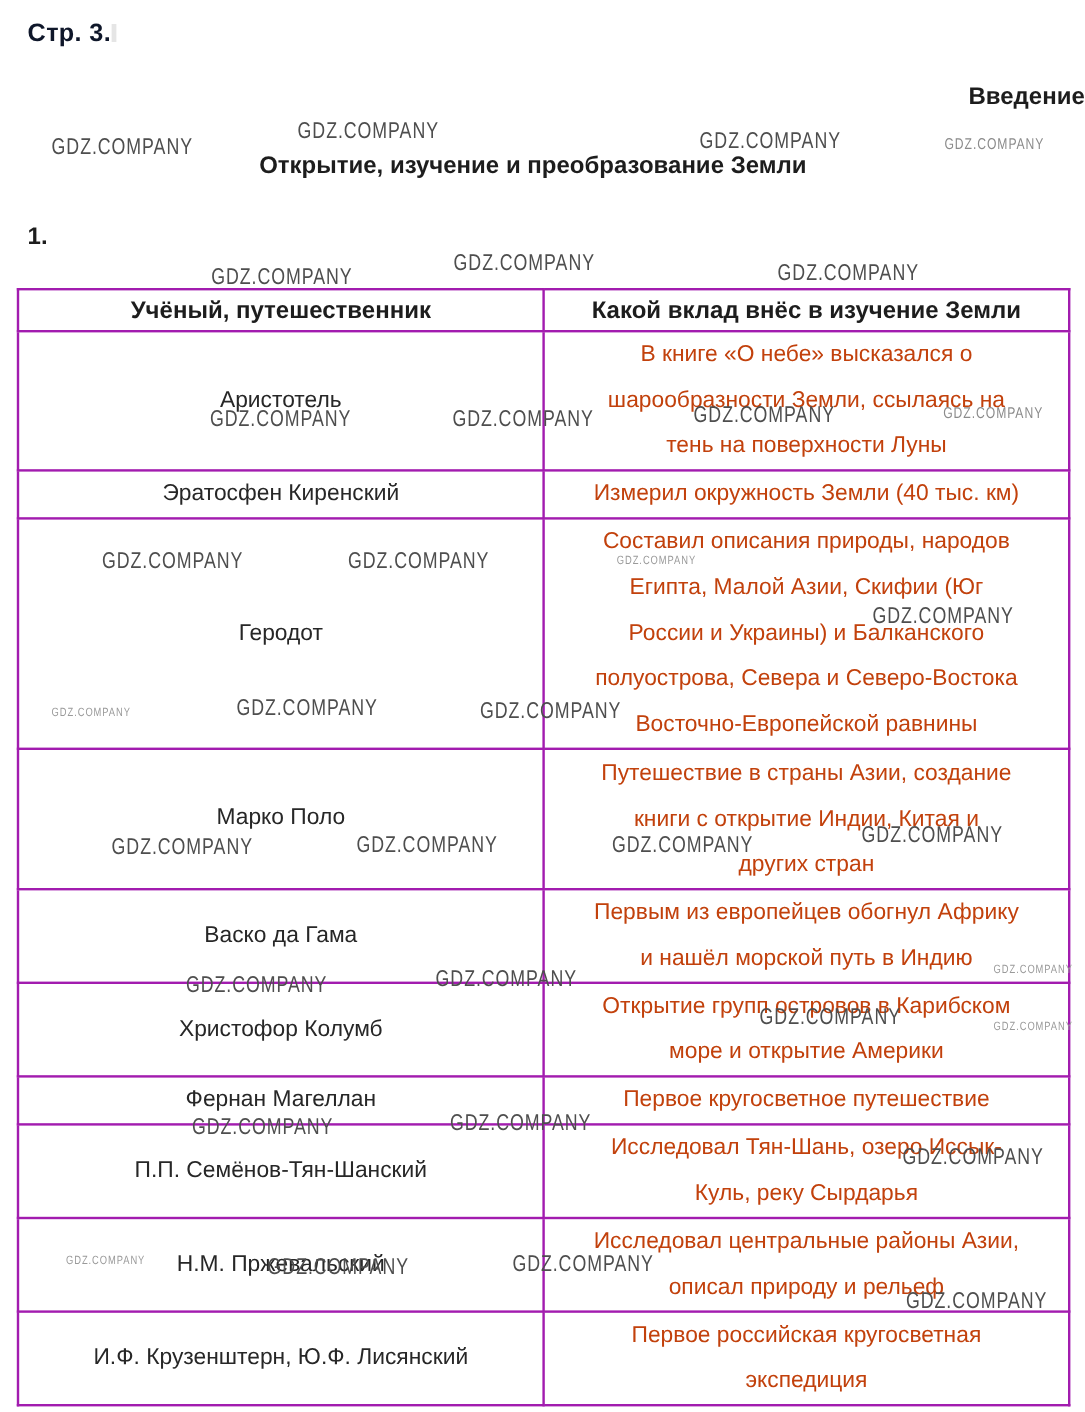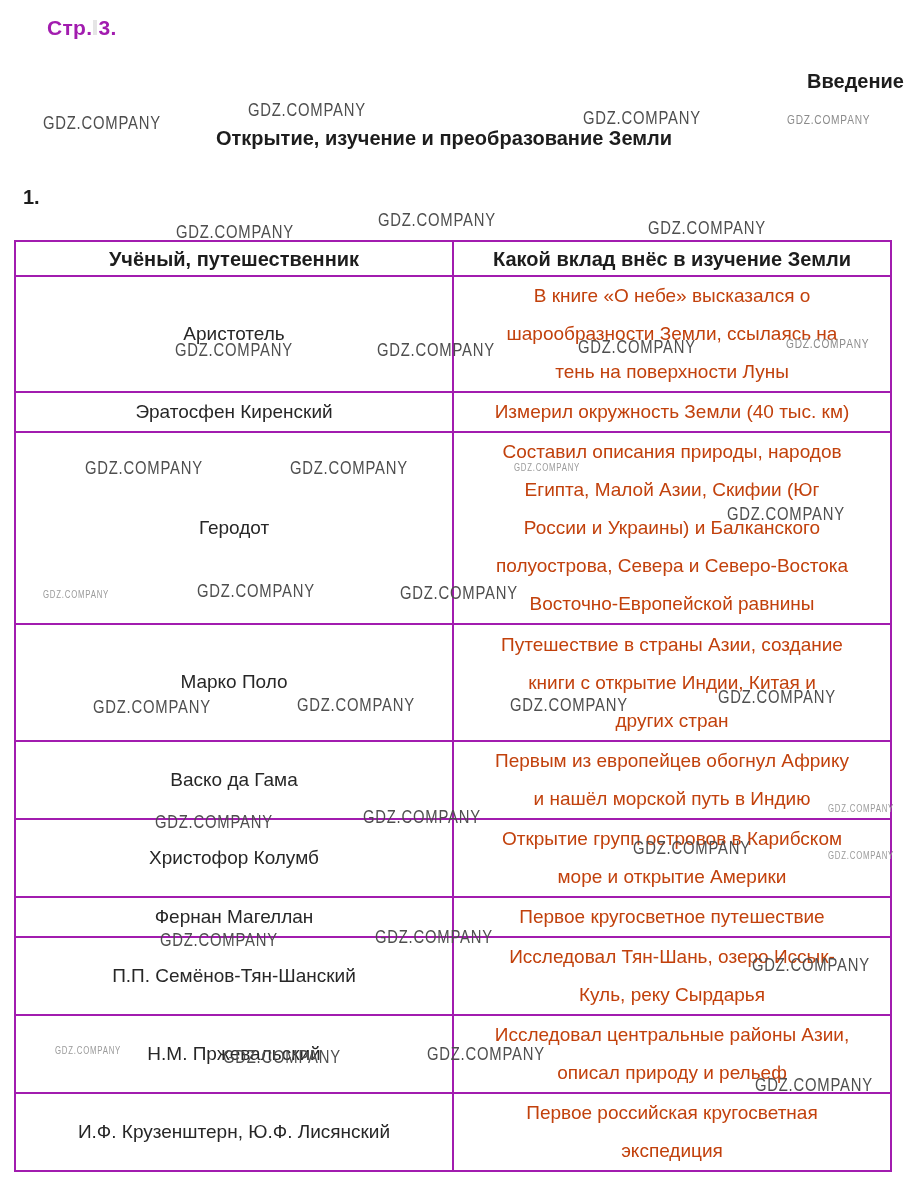--- a/index.html
+++ b/index.html
@@ -1,21 +1,21 @@
 <!DOCTYPE html>
 <html><head>
 <meta charset="utf-8">
 <style>
   html,body{margin:0;padding:0;background:#fff;}
   .page{
     position:relative;width:904px;height:1177px;background:#ffffff;
     font-family:"Liberation Sans",sans-serif;color:#262626;overflow:hidden;
   }
   .abs{position:absolute;}
-  .page-label{left:23px;top:16px;font-size:21px;font-weight:bold;color:#a21caf;letter-spacing:.3px;margin-left:24px;}
+  .page-label{left:23px;top:16px;font-size:21px;font-weight:bold;color:#0f172a;letter-spacing:.3px;}
   .artifact{left:93px;top:20px;width:4px;height:15px;background:#e5e5e5;}
   .doc-title{top:70px;left:246px;width:658px;text-align:right;font-size:20px;font-weight:bold;color:#1d1d1d;}
   .doc-subtitle{top:127px;left:0;width:888px;text-align:center;font-size:20px;font-weight:bold;color:#1d1d1d;}
   .item-number{left:23px;top:186px;font-size:20px;font-weight:bold;color:#1d1d1d;}
 
   table.answers{
     position:absolute;left:14px;top:240px;width:876px;
     border-collapse:collapse;table-layout:fixed;
   }
   table.answers col{width:438px;}

